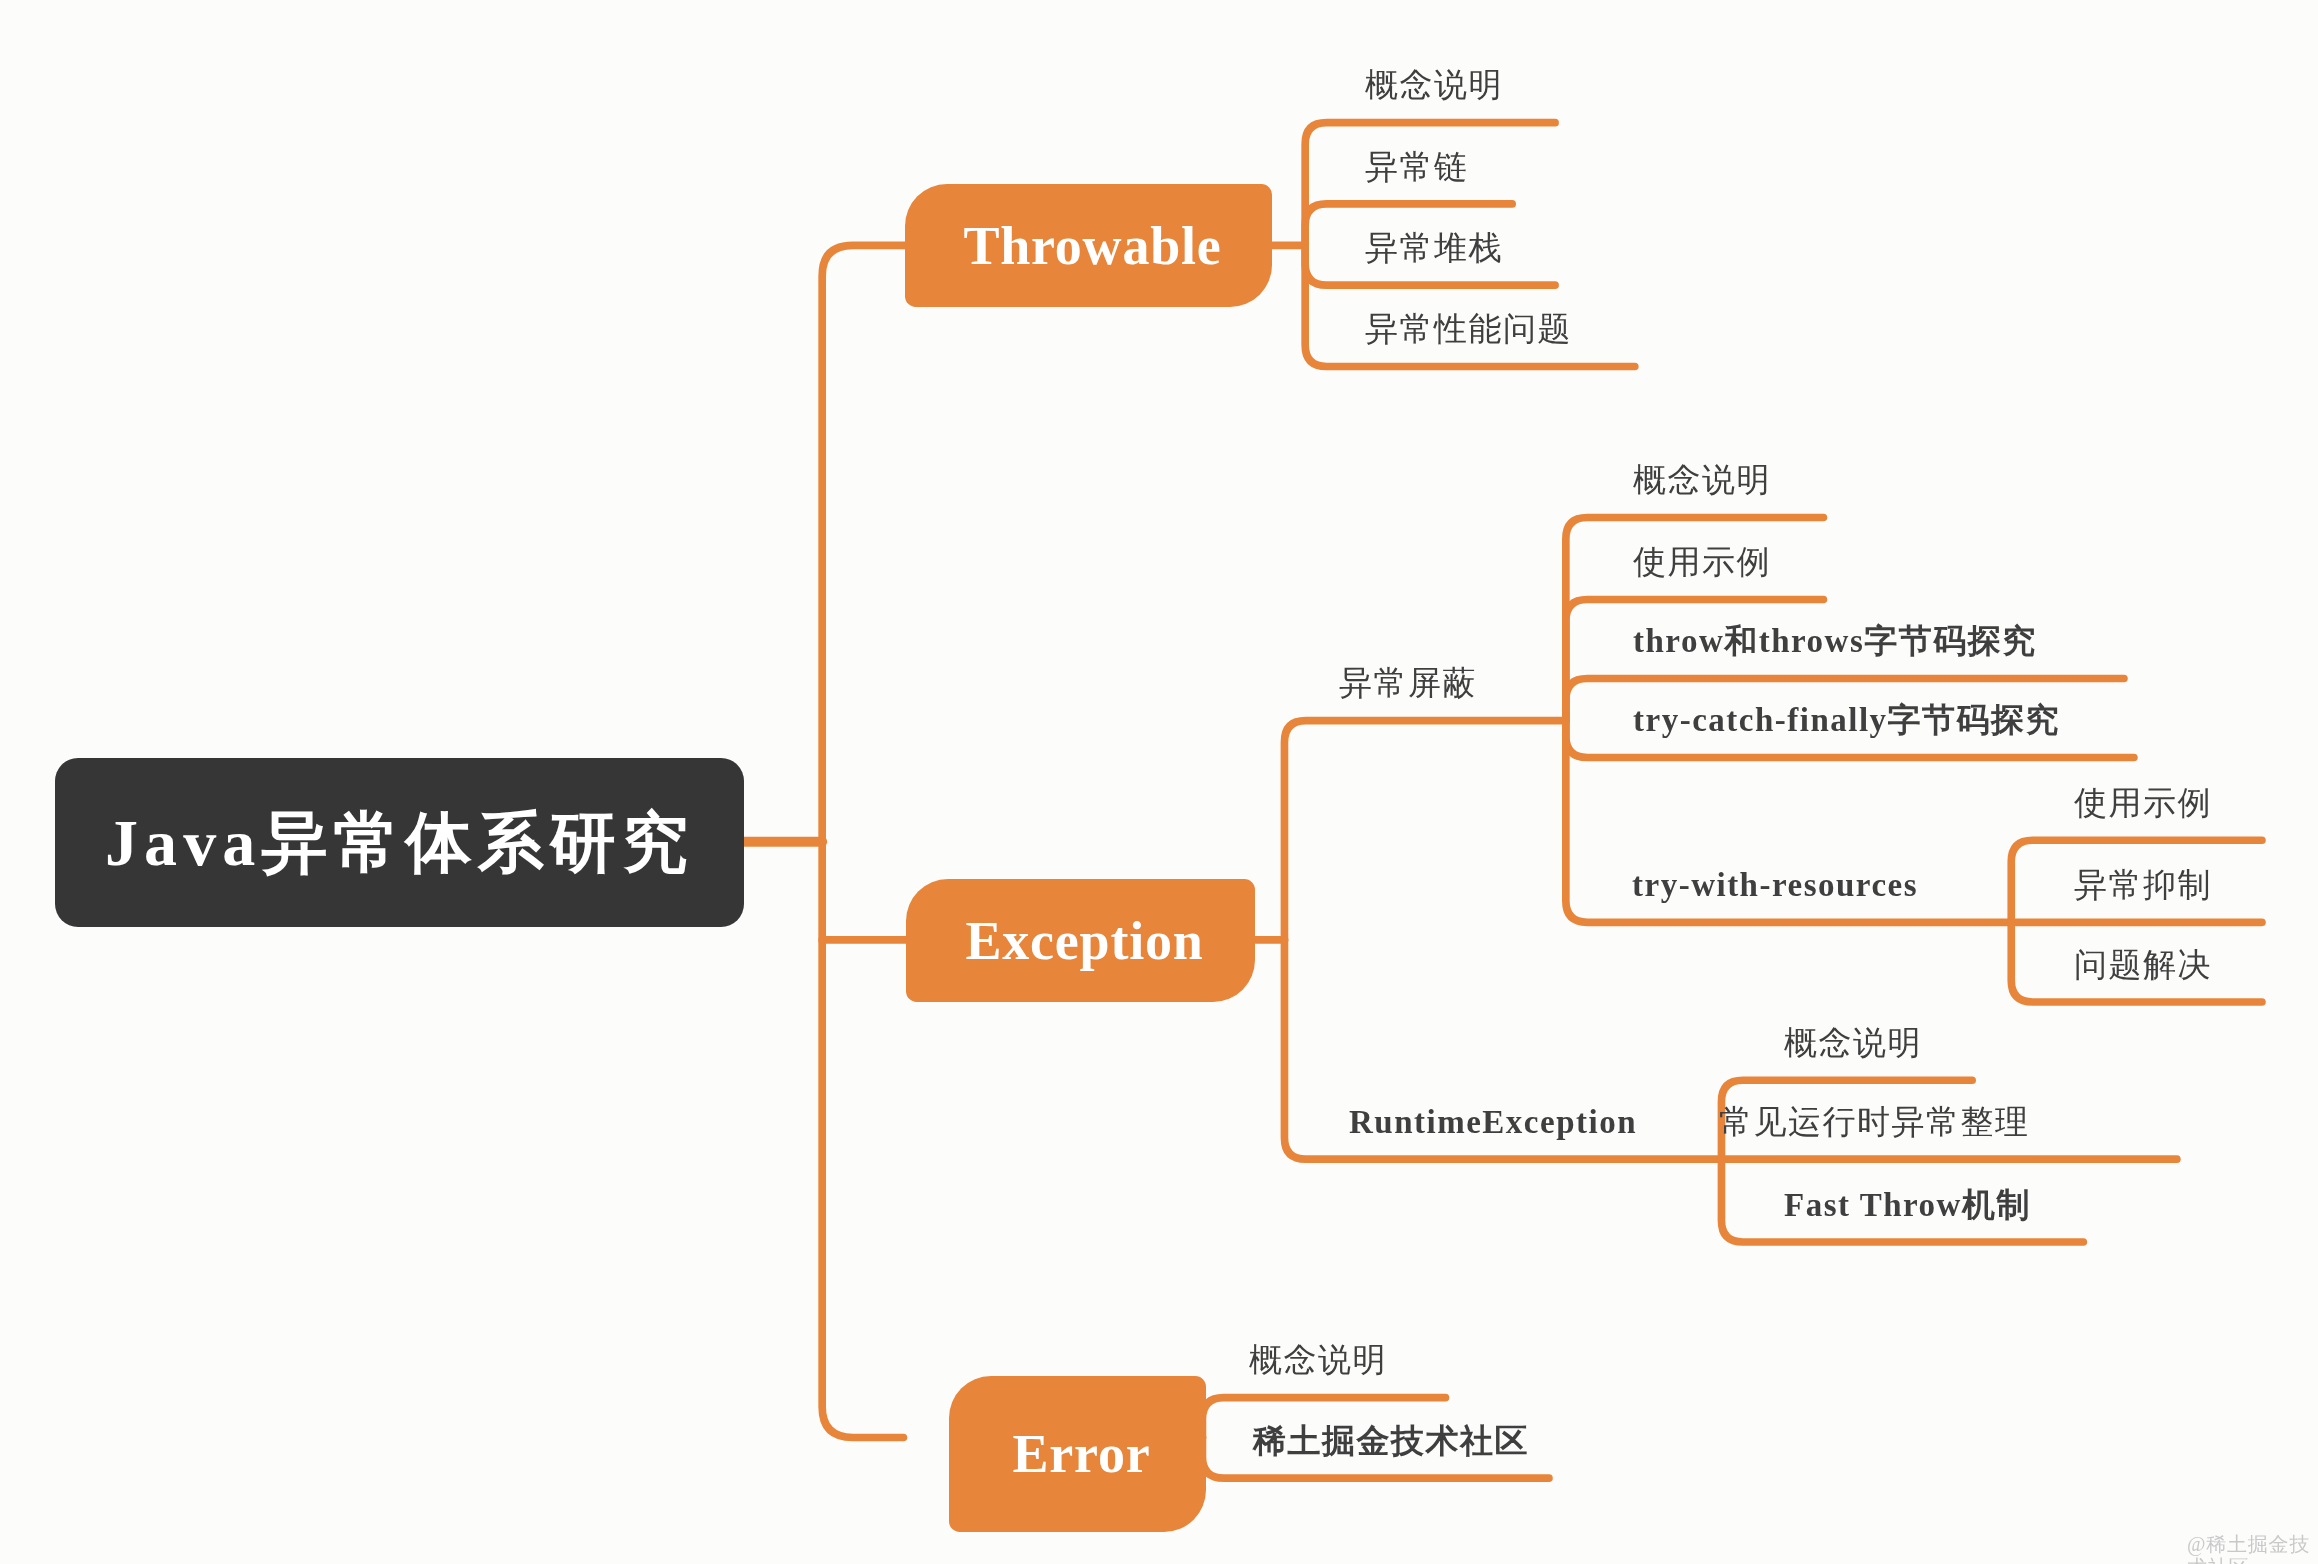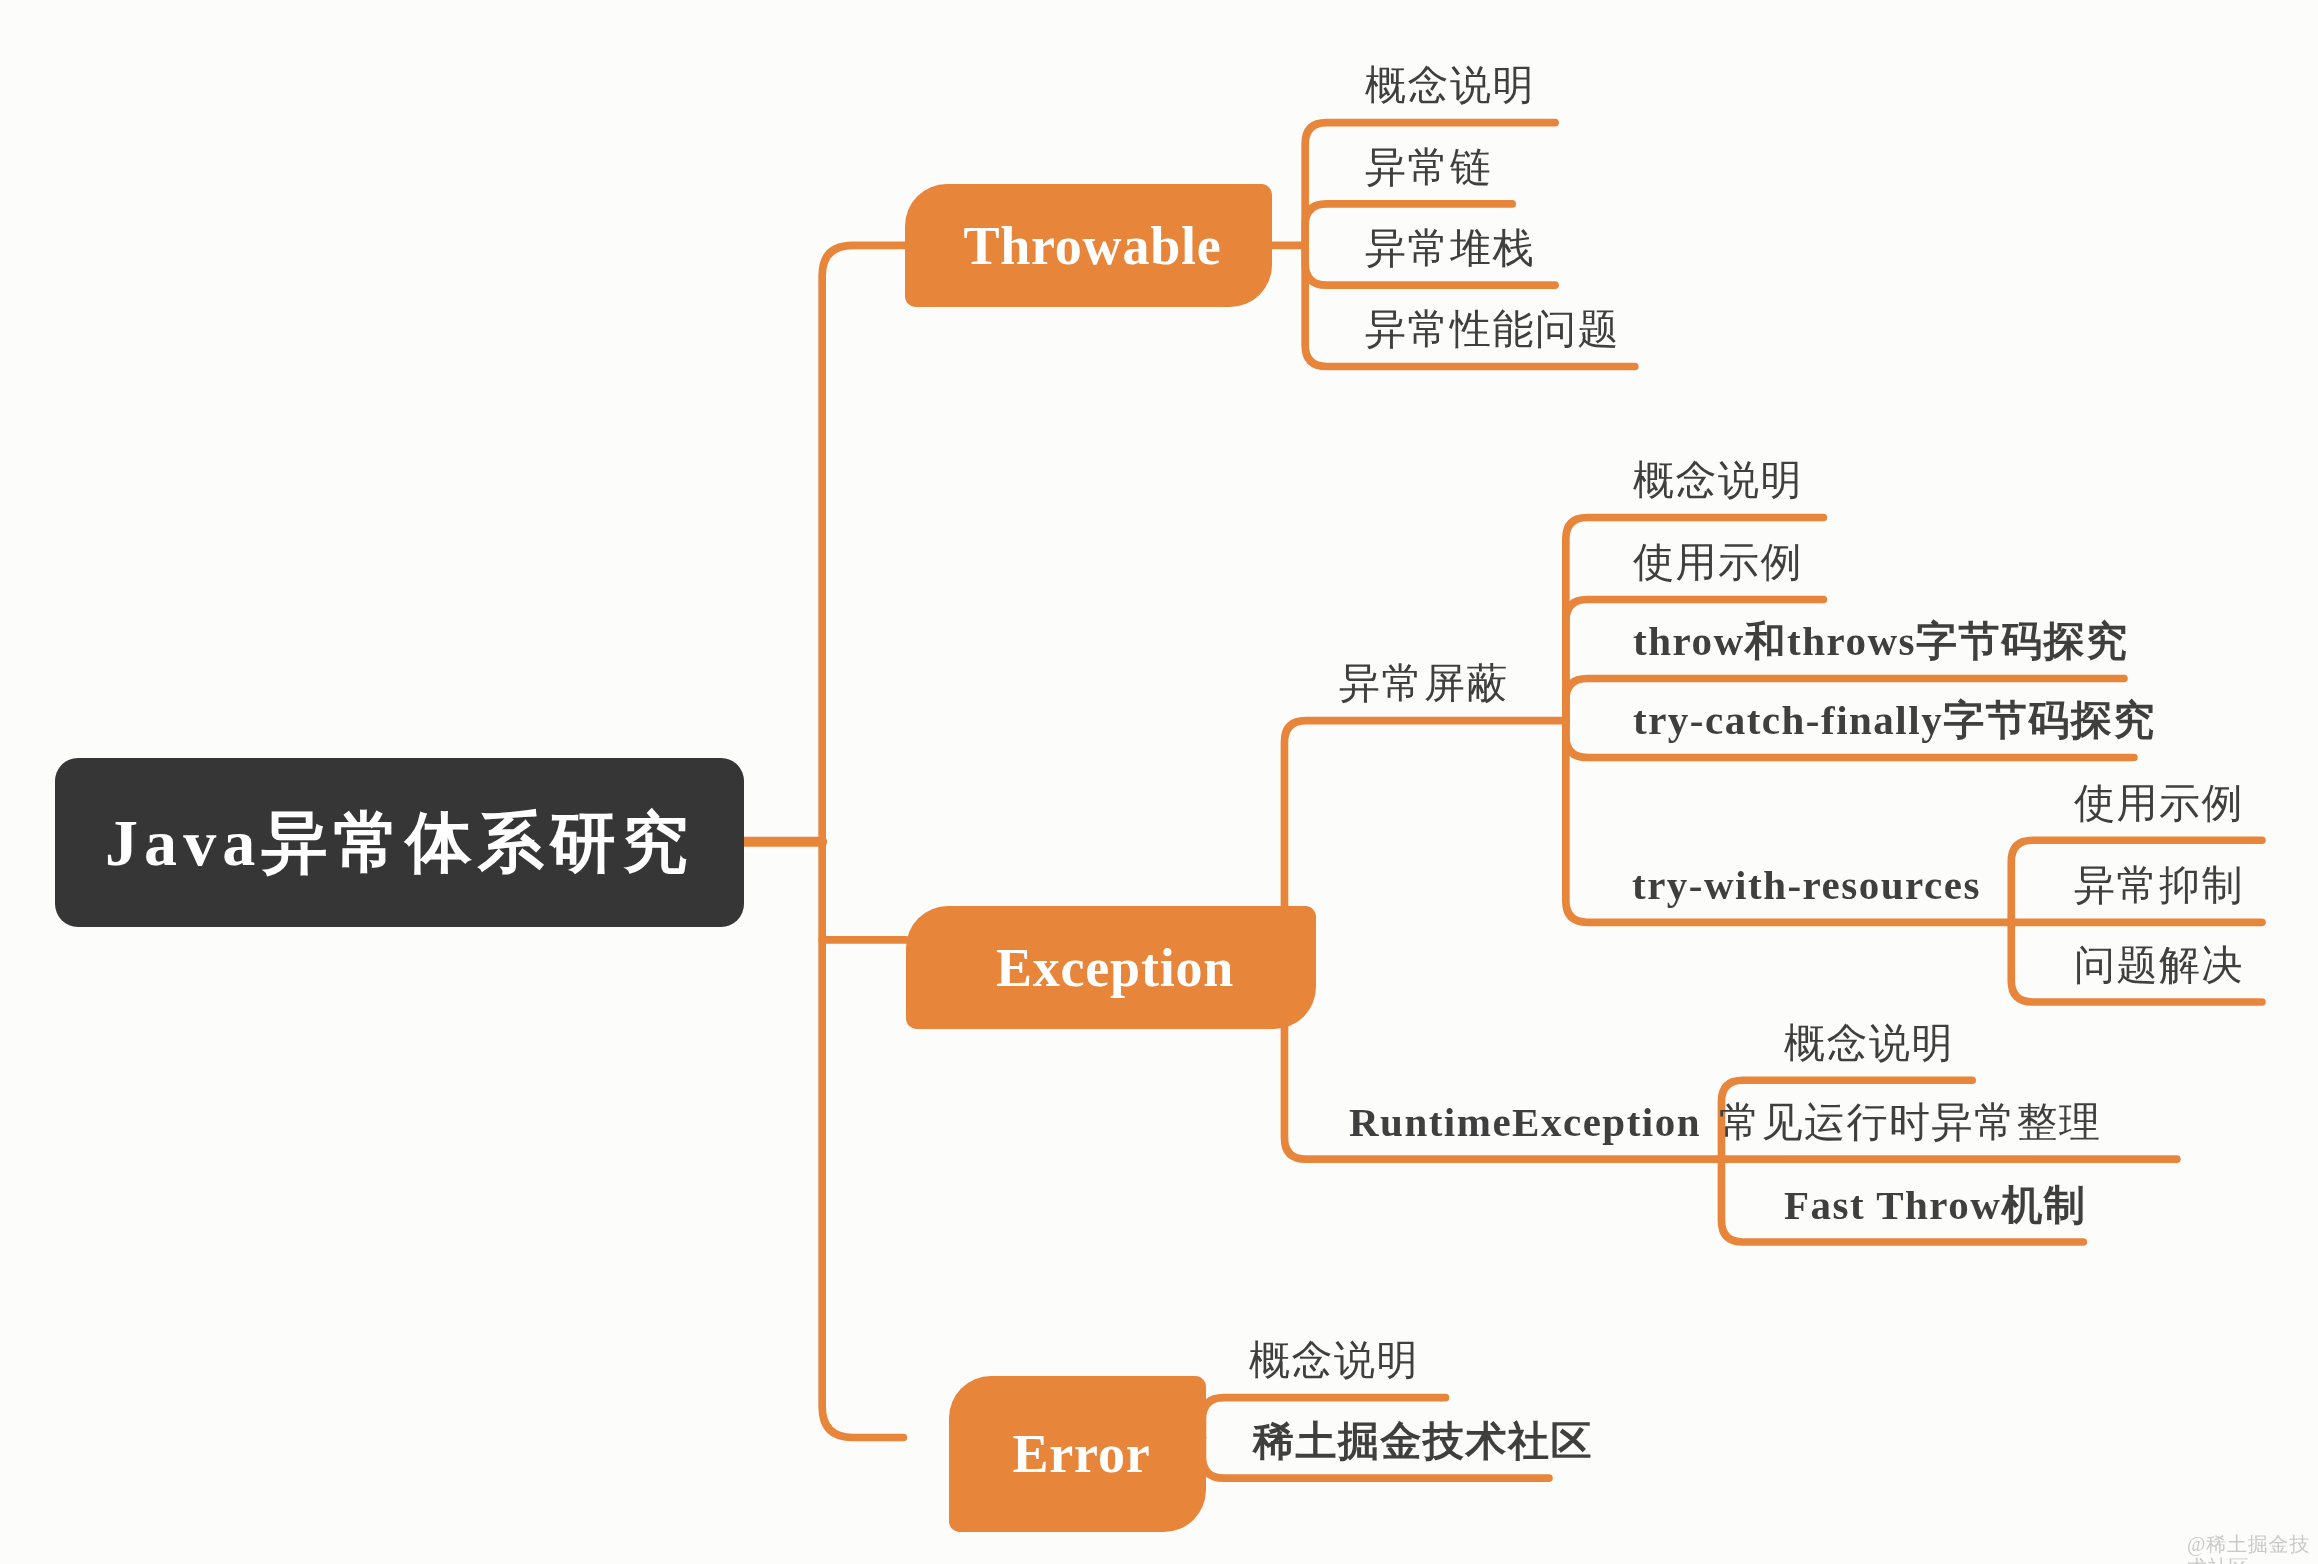--- a/index.html
+++ b/index.html
@@ -21,26 +21,26 @@
     left:55px;top:758px;width:689px;height:169px;
     background:var(--root-bg);border-radius:23px;
     font-size:66px;letter-spacing:6.1px;
   }
   .branch-node{
     background:var(--accent);
     border-radius:42px 10.7px 42px 10.7px;
     font-size:54px;letter-spacing:0.8px;padding-left:8px;
   }
   .branch-throwable{left:905px;top:184px;width:367px;height:123px;}
-  .branch-exception{left:906px;top:906px;width:410px;height:123px;}
+  .branch-exception{left:906px;top:879px;width:349px;height:123px;}
   .branch-error{left:949px;top:1376px;width:257px;height:156px;}
 
   .lbl{
     position:absolute;white-space:nowrap;
-    font-size:41px;line-height:55px;height:55px;
+    font-size:33px;line-height:55px;height:55px;
     color:var(--ink);letter-spacing:1.5px;font-weight:400;
   }
   .lbl.bold{font-weight:700;}
 
   .watermark{
     position:absolute;left:2187px;top:1533px;
     font-size:20px;line-height:23px;letter-spacing:0.8px;
     color:var(--watermark);font-weight:400;
   }
 </style>

